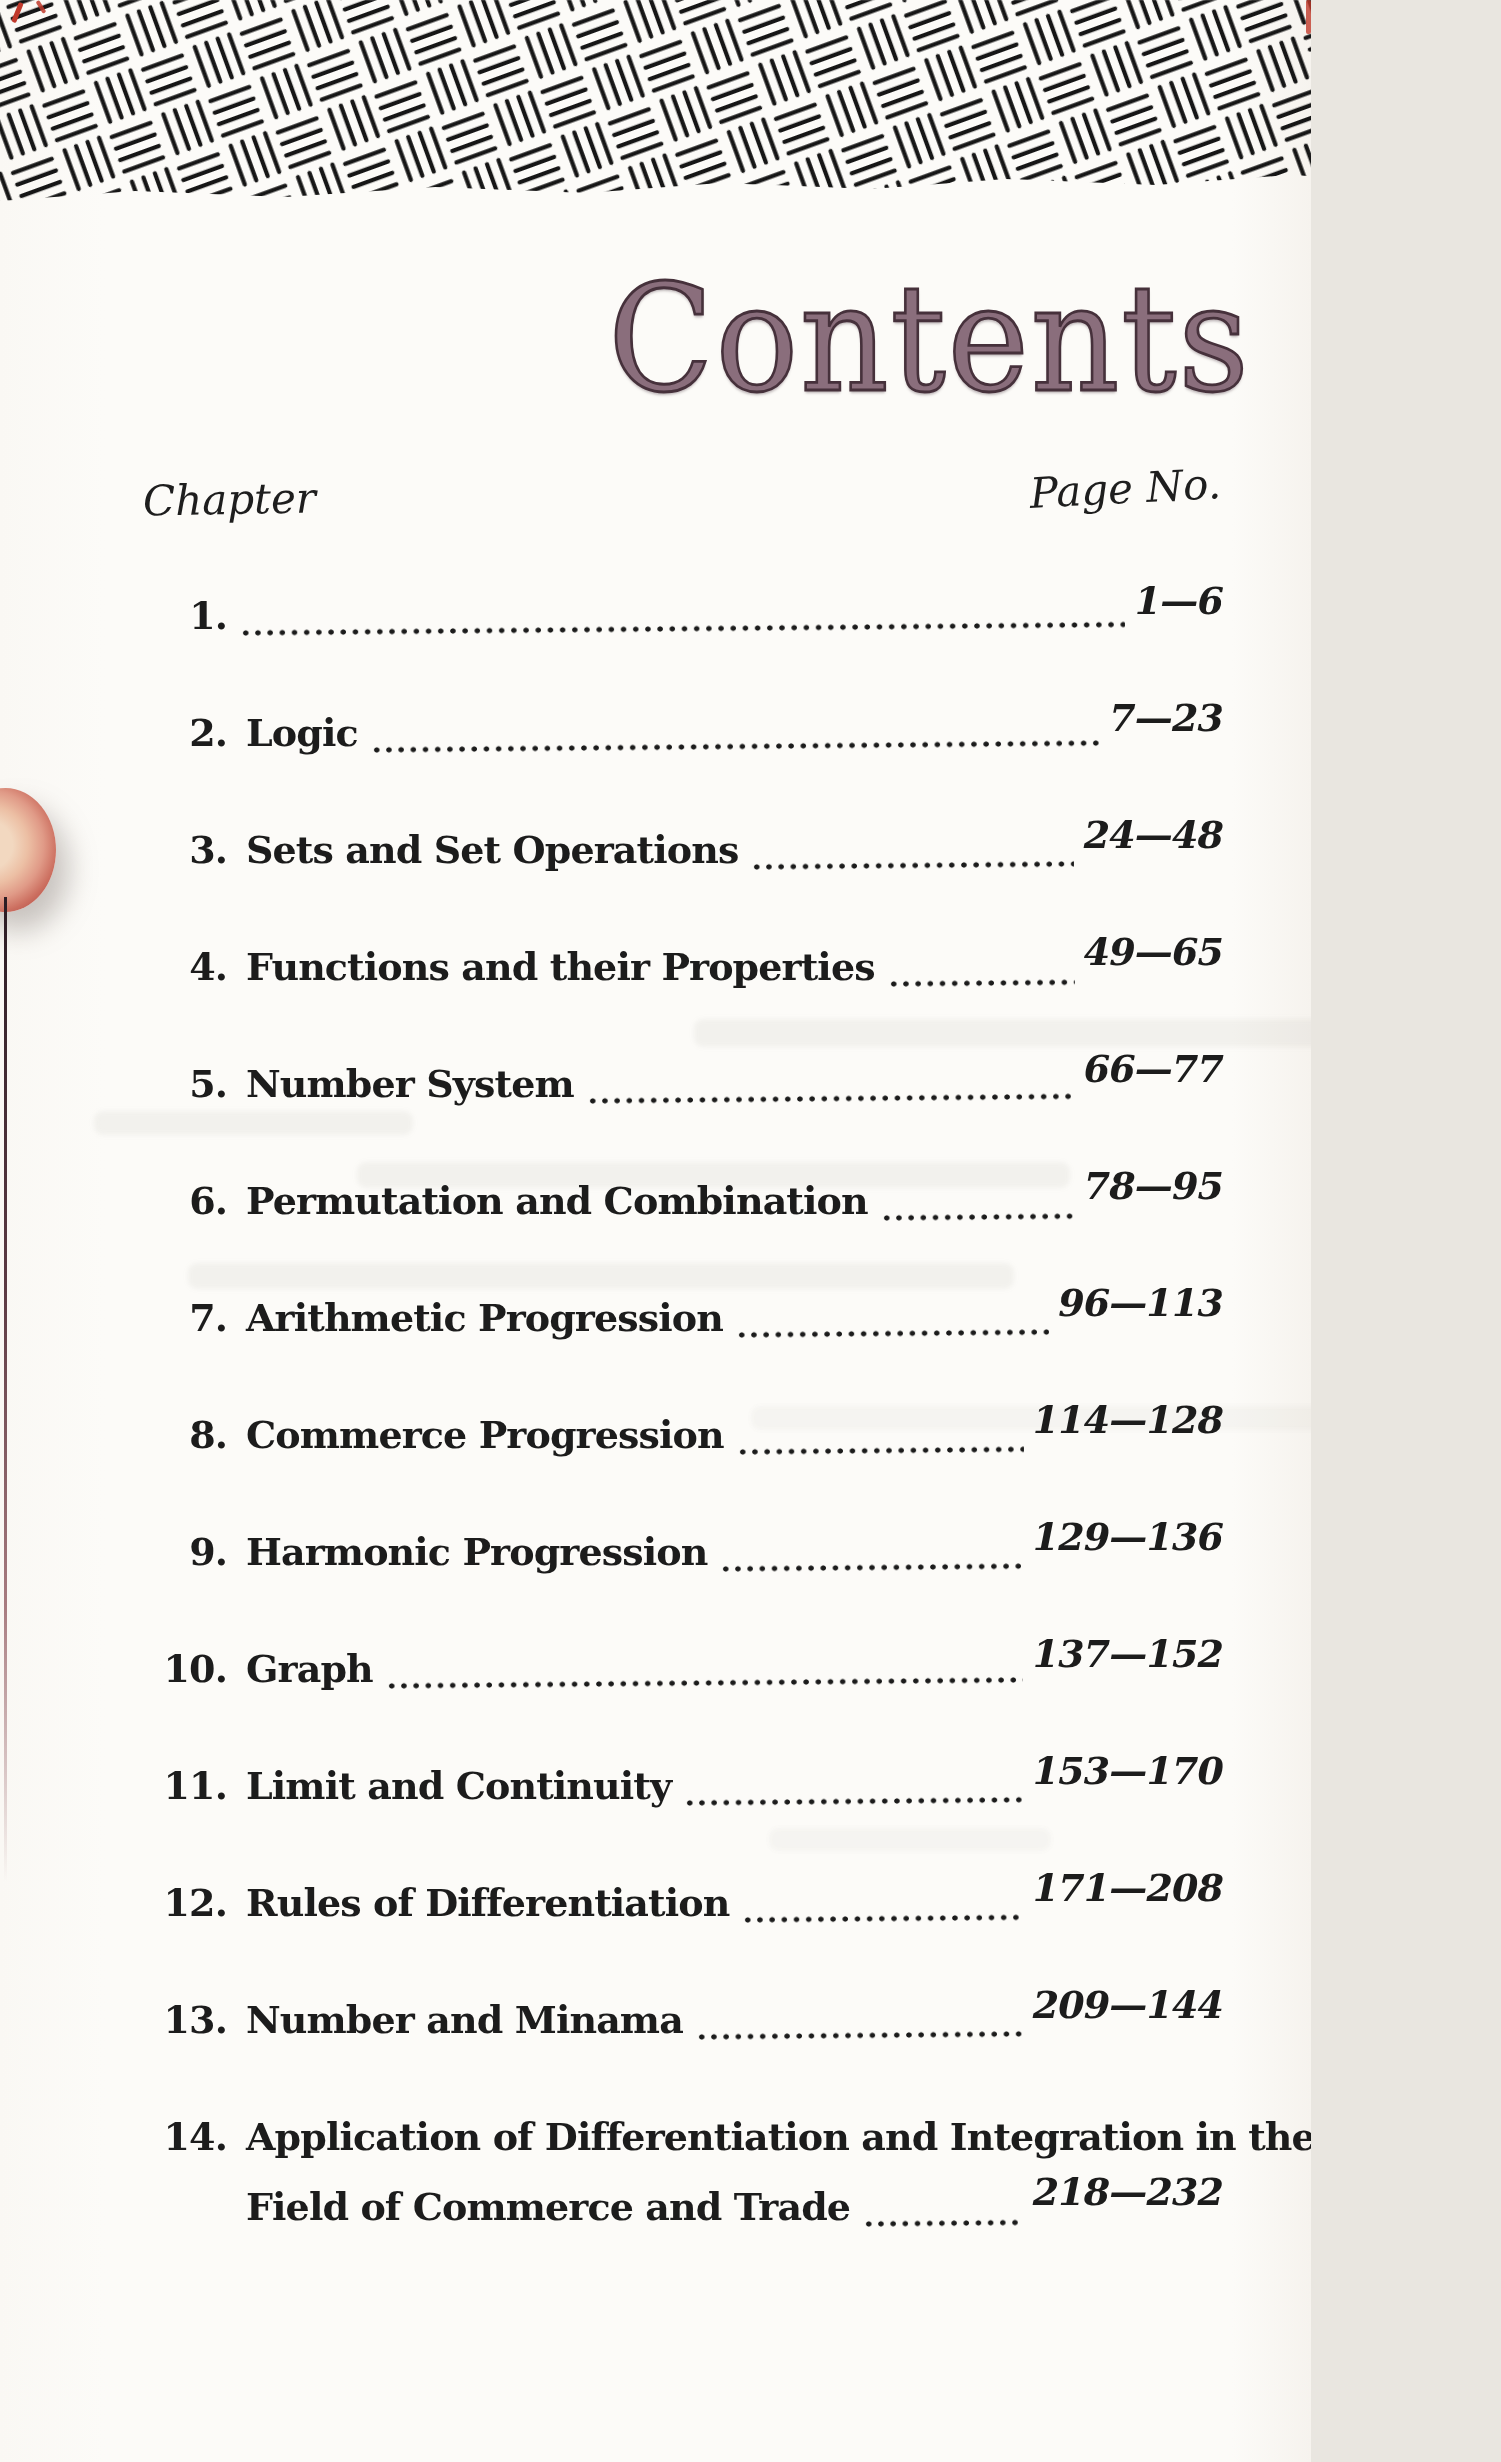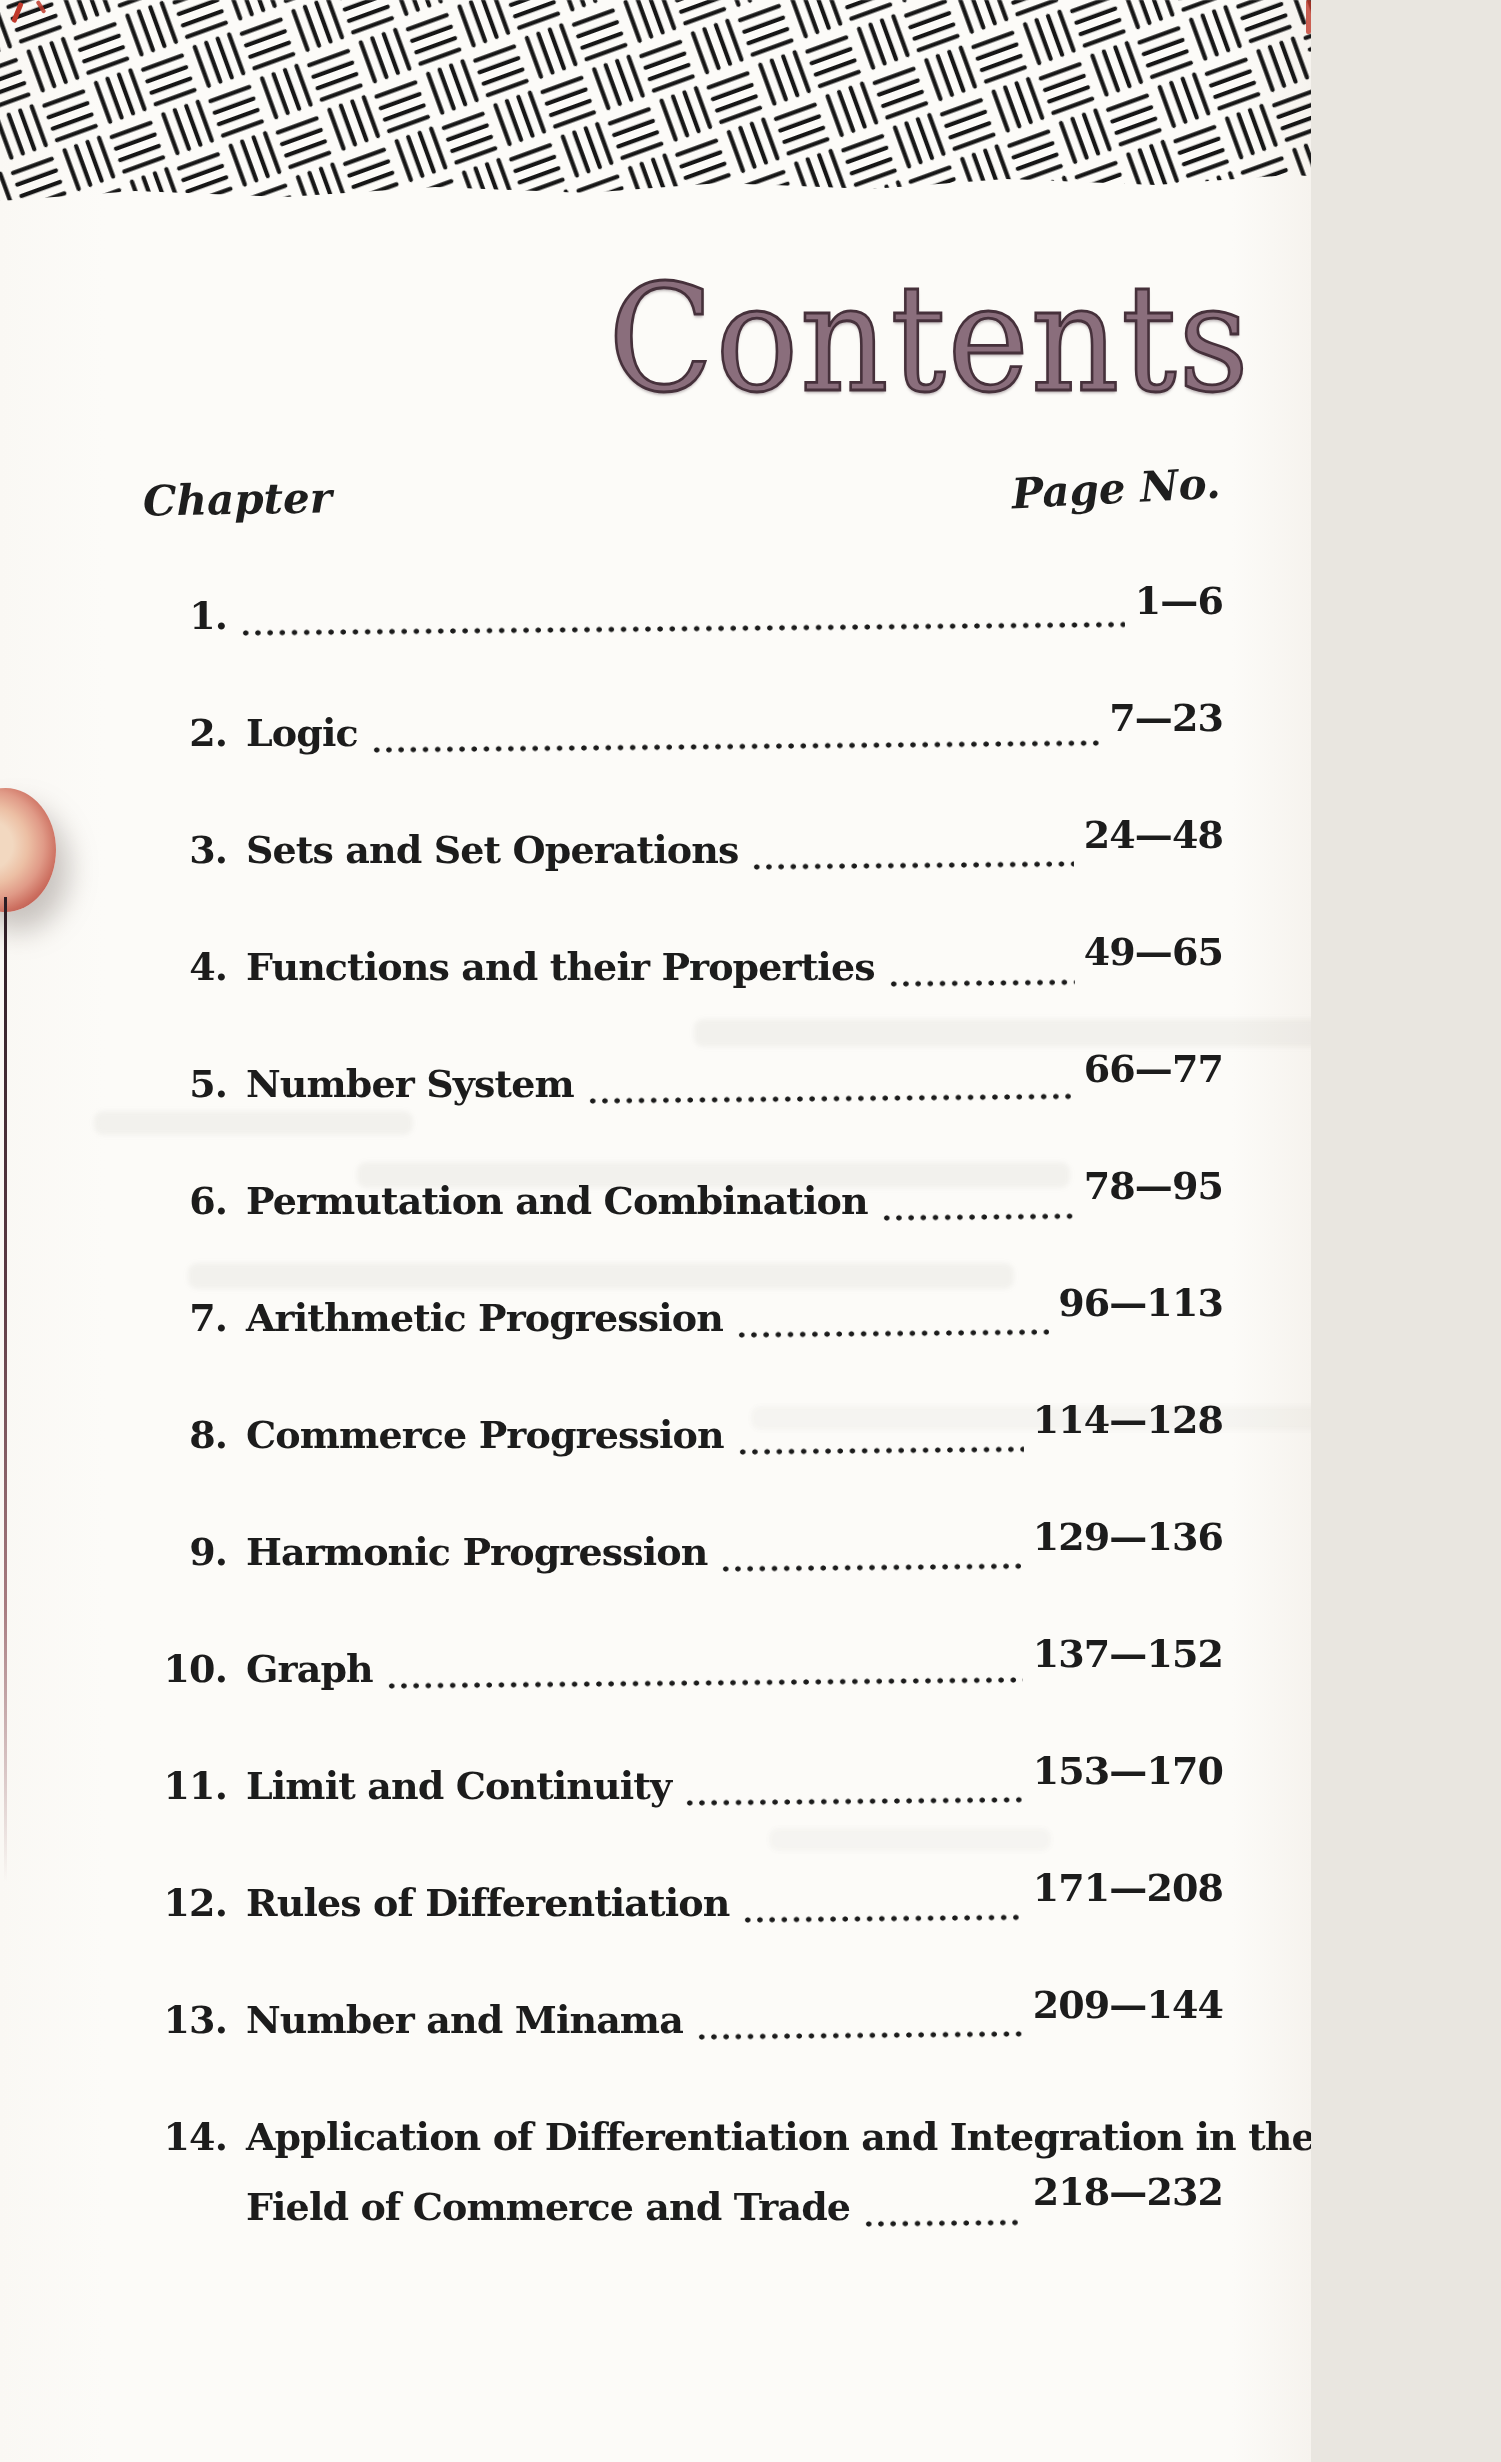--- a/index.html
+++ b/index.html
@@ -52,21 +52,21 @@
   .title{
     position:absolute;right:60px;top:265px;margin:0;
     font-size:148px;line-height:1;font-weight:400;letter-spacing:1.9px;
     color:#8a6e7c;-webkit-text-stroke:2.8px #46313b;
     text-shadow:0 2.8px 2.8px rgba(70,50,60,0.35);
     transform:scaleX(0.93);transform-origin:100% 0;
   }
   .col-headers{
     position:absolute;left:143px;right:90px;top:464px;
     display:flex;justify-content:space-between;
-    font-style:italic;font-size:42px;font-weight:700;color:#1e1e1e;
+    font-style:italic;font-size:42px;font-weight:400;color:#1e1e1e;
   }
   .col-headers .chapter{transform:rotate(-1deg);margin-top:11.3px;}
   .col-headers .pageno{transform:rotate(-3deg);}
 
   
   .toc{position:absolute;left:141px;right:88px;top:587px;}
   .row{
     display:flex;align-items:baseline;
     height:58px;line-height:58px;margin-bottom:59px;
     font-size:38px;font-weight:700;color:#1c1c1c;letter-spacing:-0.9px;
@@ -74,21 +74,21 @@
   }
   .row.line2{margin-top:-47px;justify-content:center;}
   .num{width:86px;text-align:right;flex:0 0 auto;}
   .titletext{margin-left:19px;flex:0 0 auto;}
   .leader{
     flex:1 1 auto;align-self:flex-end;height:8.4px;margin:0 9.4px 7.5px 15px;
     background-image:radial-gradient(circle at 3.8px 4.2px,#1b1b1b 2.3px,rgba(0,0,0,0) 3.1px);
     background-size:12.2px 8.4px;background-repeat:repeat-x;
     transform:rotate(-0.55deg);transform-origin:0 100%;
   }
-  .pages{flex:0 0 auto;position:relative;top:-15px;}
+  .pages{flex:0 0 auto;position:relative;top:-15px;font-style:italic;}
 </style>
 </head>
 <body>
 
 <div class="page">
 
   <div class="hatch-band">
     <svg width="1501" height="201" xmlns="http://www.w3.org/2000/svg" viewBox="0 0 1600 214">
       <defs>
         <pattern id="weave" width="112" height="112" patternUnits="userSpaceOnUse" patternTransform="rotate(-20)">

